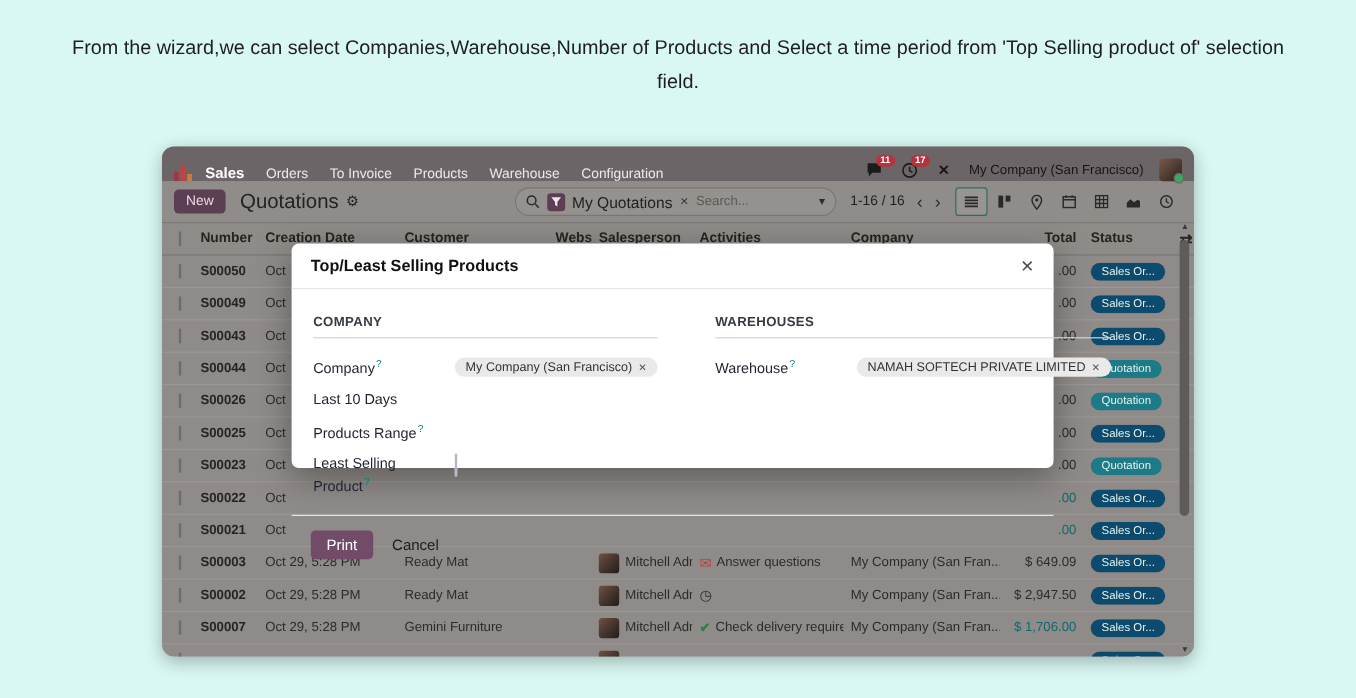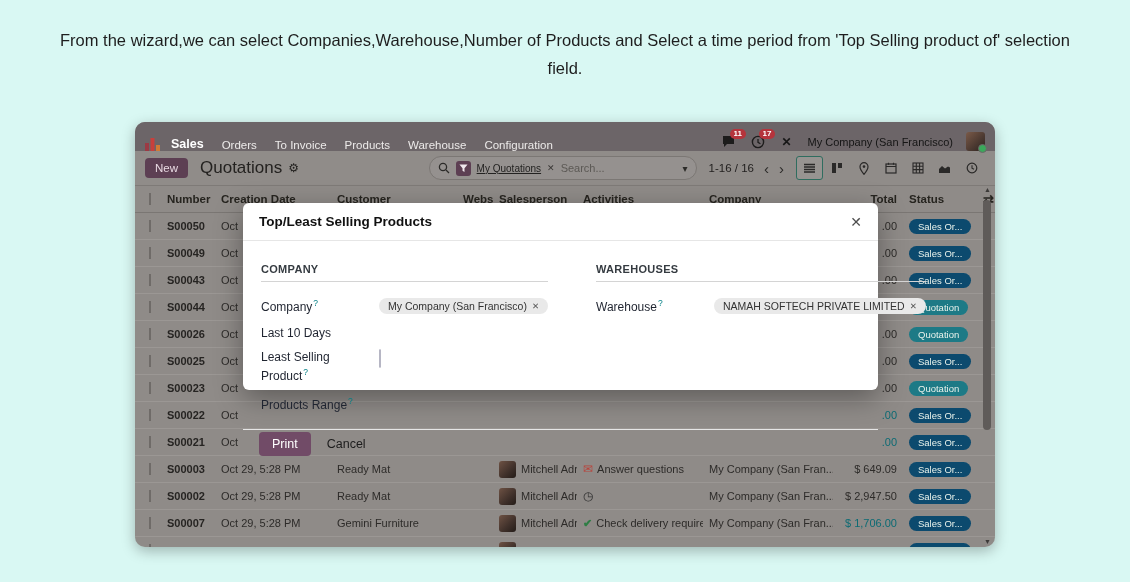--- a/index.html
+++ b/index.html
@@ -47,21 +47,21 @@
   
   .cpanel { height:35px; background:#908c89; display:flex; align-items:center; padding:0 10px; border-bottom:1px solid #7e7a77; }
   .btn-new { background:#5d3f53; color:#e8d9e2; font-size:11.5px; border:none; border-radius:4px; padding:4px 10px; cursor:pointer; }
   .view-title { font-size:17px; color:#242220; margin-left:12px; font-weight:400; }
   .gear { font-size:12px; color:#242220; margin-left:6px; }
   .searchbox {
     margin-left:auto; width:268px; height:24px; border:1px solid #7b7774; border-radius:12px;
     display:flex; align-items:center; padding:0 8px; gap:6px; background:rgba(255,255,255,0.05);
   }
   .funnel-tile { width:15px; height:15px; border-radius:3px; background:#5d3f53; display:flex; align-items:center; justify-content:center; flex:0 0 auto; }
-  .search-tag { font-size:10px; color:#232221; white-space:nowrap;text-decoration:underline; }
+  .search-tag { font-size:13px; color:#232221; white-space:nowrap; }
   .tag-x { font-size:9px; color:#3a3836; }
   .search-ph { font-size:11px; color:#5c5955; flex:1; white-space:nowrap; overflow:hidden; }
   .caret { font-size:10px; color:#2c2b29; }
   .pager { font-size:11.5px; color:#232120; margin-left:12px; white-space:nowrap; }
   .pg-arrow { font-size:15px; color:#2c2b29; margin-left:10px; cursor:pointer; line-height:1; }
   .switcher { display:flex; align-items:center; margin-left:12px; }
   .sw-btn { width:27px; height:24px; display:flex; align-items:center; justify-content:center; cursor:pointer; border:1px solid transparent; }
   .sw-btn.active { border:1px solid #2f6d5f; border-radius:3px; background:rgba(255,255,255,0.07); }
   .sw-btn svg { display:block; }
   
@@ -103,21 +103,21 @@
   .sec-head { font-size:11px; font-weight:bold; color:#353b41; letter-spacing:0.3px;
     border-bottom:1px solid #d4d4d4; padding-bottom:6px; margin-bottom:14px; }
   .field { display:grid; grid-template-columns:108px 1fr; column-gap:10px; margin-bottom:10px; align-items:start; }
   .flabel { font-size:12px; color:#1f2430; line-height:15px; }
   .q { color:#017e84; font-size:8.5px; vertical-align:super; margin-left:1px; }
   .pill { display:inline-flex; align-items:center; gap:5px; background:#e9e9e9; border-radius:10px;
     padding:2px 9px; font-size:10.5px; color:#333; white-space:nowrap; }
   .pill .x { font-size:8.5px; color:#555; }
   .fvalue { font-size:12px; color:#1f2430; padding-top:1px; }
   .checkbox-sm { width:13px; height:13px; border:1px solid #b6b6c4; border-radius:2px; background:#fdfdff; margin-top:1px; }
-  .modal-footer { border-top:1px solid #e6e6e6; padding:2px 16px; display:flex; align-items:center; gap:16px; }
+  .modal-footer { border-top:1px solid #e6e6e6; padding:12px 16px; display:flex; align-items:center; gap:16px; }
   .btn-print { background:#714B67; color:#fff; border:none; border-radius:4px; font-size:12.5px;
     padding:5px 13px; cursor:pointer; font-family:inherit; }
   .btn-cancel { background:none; border:none; font-size:12.5px; color:#1c1c1c; cursor:pointer; font-family:inherit; }
   .ic-sw { stroke:#2a2928; fill:none; stroke-width:1.3; }
 </style>
 </head>
 <body>
 
 <div class="caption">From the wizard,we can select Companies,Warehouse,Number of Products and Select a time period from 'Top Selling product of' selection field.</div>
 
@@ -522,26 +522,26 @@
         <span class="flabel"><span>Company</span><span class="q">?</span></span>
         <span><span class="pill">
               <span>My Company (San Francisco)</span>
               <span class="x">✕</span>
             </span></span>
       </div>
       <div class="field">
         <span class="fvalue">Last 10 Days</span>
       </div>
       <div class="field">
+        <span class="flabel"><span>Products Range</span><span class="q">?</span></span>
+        <span class="fvalue"></span>
+      </div>
+      <div class="field">
         <span class="flabel"><span>Least Selling Product</span><span class="q">?</span></span>
         <span><span class="checkbox-sm"></span></span>
-      </div>
-      <div class="field">
-        <span class="flabel"><span>Products Range</span><span class="q">?</span></span>
-        <span class="fvalue"></span>
       </div>
     </div>
 
     <div>
       <div class="sec-head">WAREHOUSES</div>
       <div class="field">
         <span class="flabel"><span>Warehouse</span><span class="q">?</span></span>
         <span><span class="pill">
               <span>NAMAH SOFTECH PRIVATE LIMITED</span>
               <span class="x">✕</span>

